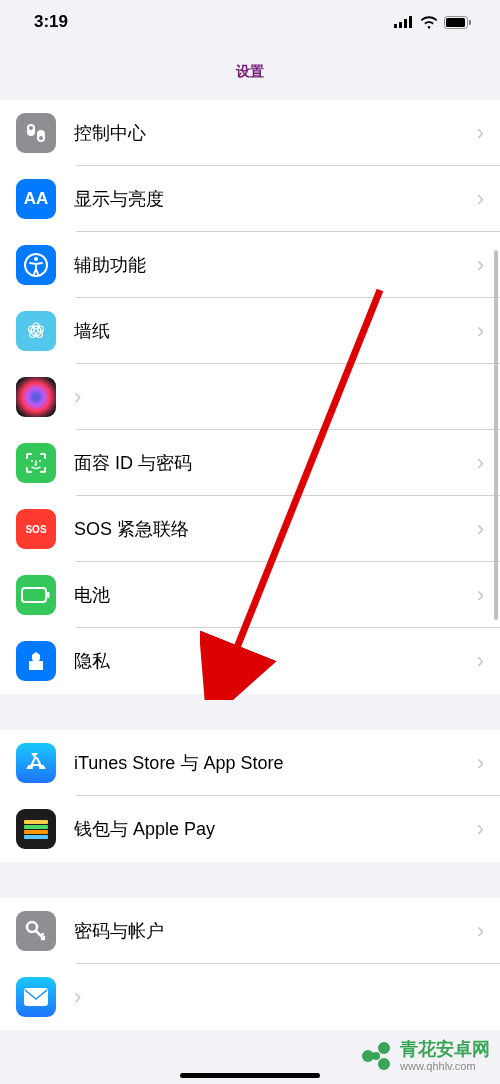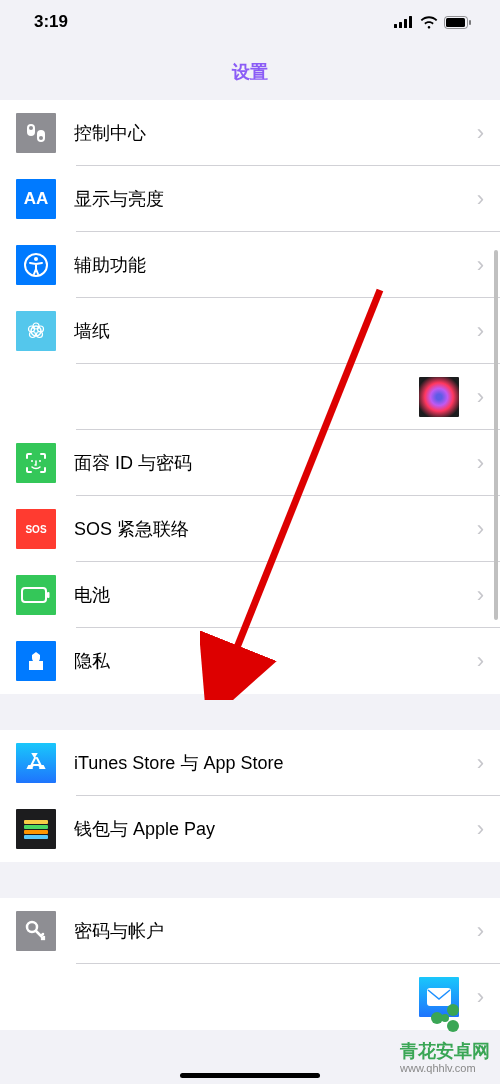--- a/index.html
+++ b/index.html
@@ -31,53 +31,52 @@
       gap: 6px;
     }
     .nav-bar {
       height: 56px;
       display: flex;
       align-items: center;
       justify-content: center;
       background: #f2f2f7;
     }
     .nav-title {
-      font-size: 18px;
+      font-size: 14px;
       font-weight: 600;
-      color: #8b5cf6;
+      color: #701a75;
     }
     .section {
       background: #fff;
       margin-top: 0;
     }
     .section + .section {
       margin-top: 36px;
     }
     .row {
       display: flex;
       align-items: center;
       height: 66px;
       padding: 0 16px;
       position: relative;
-      justify-content: flex-end;
     }
     .row::after {
       content: "";
       position: absolute;
       left: 76px;
       right: 0;
       bottom: 0;
       height: 1px;
       background: #d1d1d6;
     }
     .row:last-child::after { display: none; }
     .icon-box {
       width: 40px;
       height: 40px;
-      border-radius: 1px;
+      border-radius: 9px;
       display: flex;
       align-items: center;
       justify-content: center;
       flex-shrink: 0;
       margin-right: 18px;
     }
     .row-label {
       flex: 1;
       font-size: 18px;
       color: #000;
@@ -102,21 +101,20 @@
       top: 280px;
       left: 200px;
     }
     .watermark {
       position: absolute;
       bottom: 10px;
       right: 10px;
       display: flex;
       align-items: center;
       gap: 6px;
-      flex-direction: column;
     }
     .watermark-text { display:flex; flex-direction: column; line-height: 1.1; }
     .wm-t1 { font-size: 18px; color: #3aa655; font-weight: 600;}
     .wm-t2 { font-size: 11px; color: #888; }
     .wm-logo {
       width: 36px;
       height: 36px;
     }
     .home-indicator {
       position: absolute;

